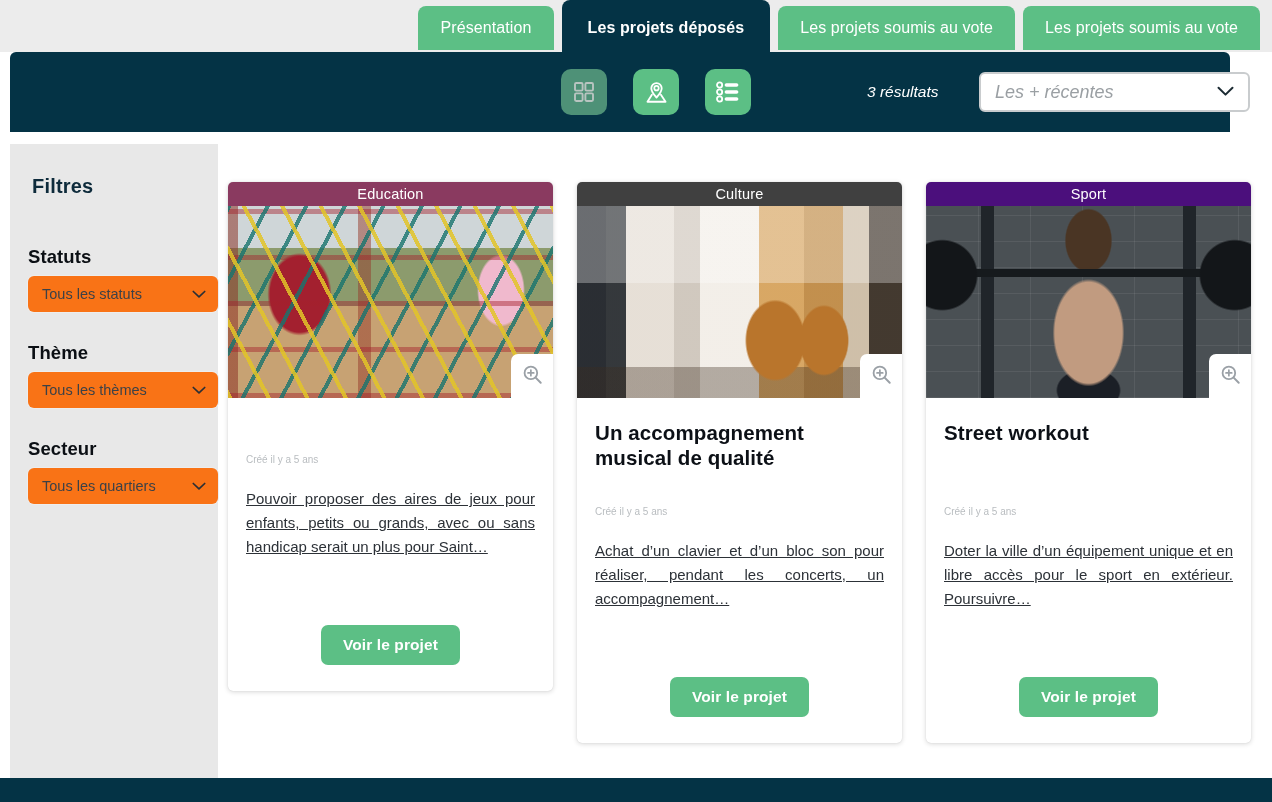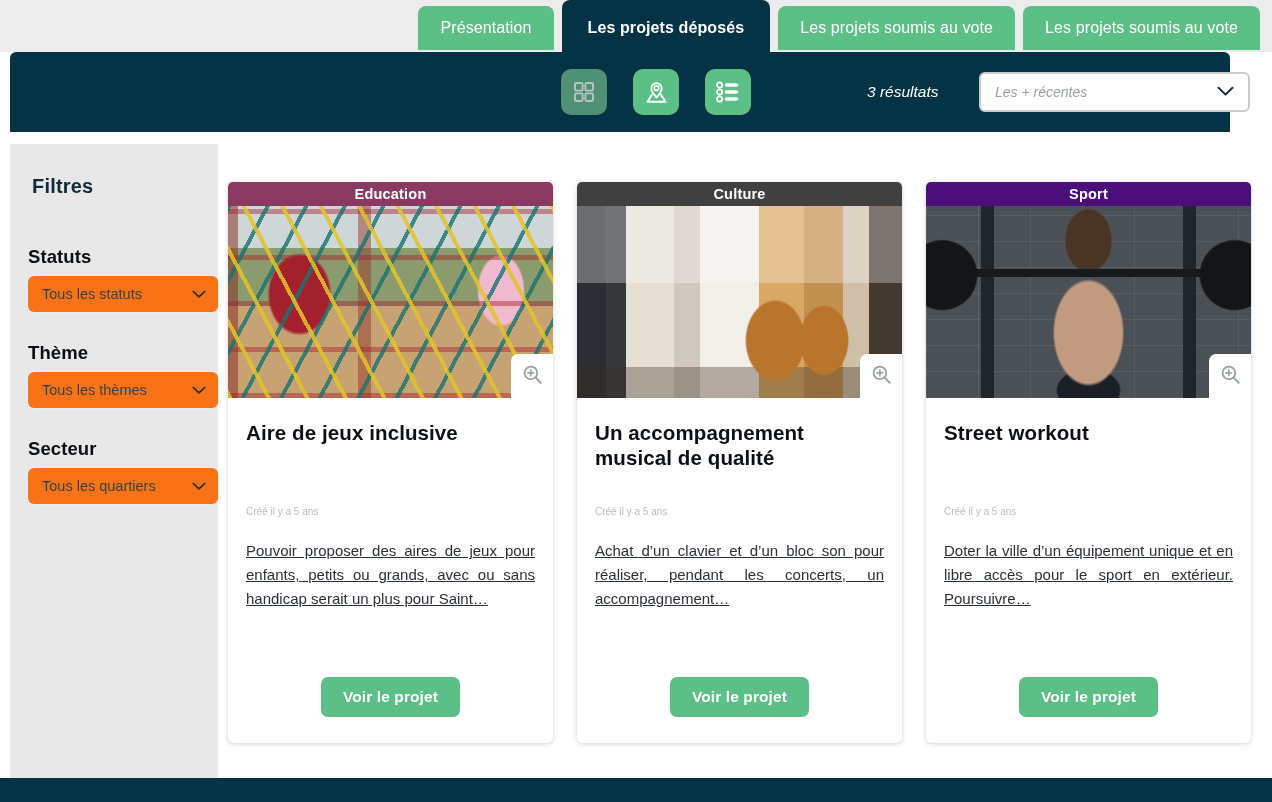--- a/index.html
+++ b/index.html
@@ -107,21 +107,21 @@
     border: 2px solid #c9ccce;
     border-radius: 6px;
     display: flex;
     align-items: center;
     padding: 0 14px;
     cursor: pointer;
   }
   .sort-select .val {
     flex: 1;
     color: #9a9fa3;
-    font-size: 14px;
+    font-size: 18px;
     font-style: italic;
   }
   .chev { flex: 0 0 auto; color: #1c2b33; }
 
   
   .content {
     position: absolute;
     top: 132px; left: 0;
     width: 1272px;
     height: 646px;
@@ -188,21 +188,21 @@
     display: flex;
     flex-direction: column;
     align-self: flex-start;
     overflow: hidden;
     cursor: pointer;
   }
   .card-badge {
     height: 24px;
     color: #ffffff;
     font-size: 14.5px;
-    font-weight: 700;
+    font-weight: 400;
     display: flex;
     align-items: center;
     justify-content: center;
     letter-spacing: .2px;
   }
   .card-media {
     position: relative;
     height: 192px;
     overflow: hidden;
   }
@@ -476,21 +476,20 @@
             <span>
               <svg width="21" height="21" viewBox="0 0 22 22" fill="none">
                 <circle cx="9.3" cy="9.3" r="6.6" stroke="#9aa0a6" stroke-width="1.9"></circle>
                 <path d="M9.3 6.3v6M6.3 9.3h6" stroke="#9aa0a6" stroke-width="1.8" stroke-linecap="round"></path>
                 <path d="M14.3 14.3 19.6 19.6" stroke="#9aa0a6" stroke-width="2.1" stroke-linecap="round"></path>
               </svg>
             </span>
           </div>
         </div>
         <div class="card-body">
-          <h3 class="card-title">Aire de jeux inclusive</h3>
           <div class="card-date">Créé il y a 5 ans</div>
           <p class="card-desc">Pouvoir proposer des aires de jeux pour enfants, petits ou grands, avec ou sans handicap serait un plus pour Saint…</p>
           <div class="card-cta-row">
             <button class="cta">Voir le projet</button>
           </div>
         </div>
       </article>
 
       <article class="card">
         <div class="card-badge" style="background:#404040">Culture</div>

